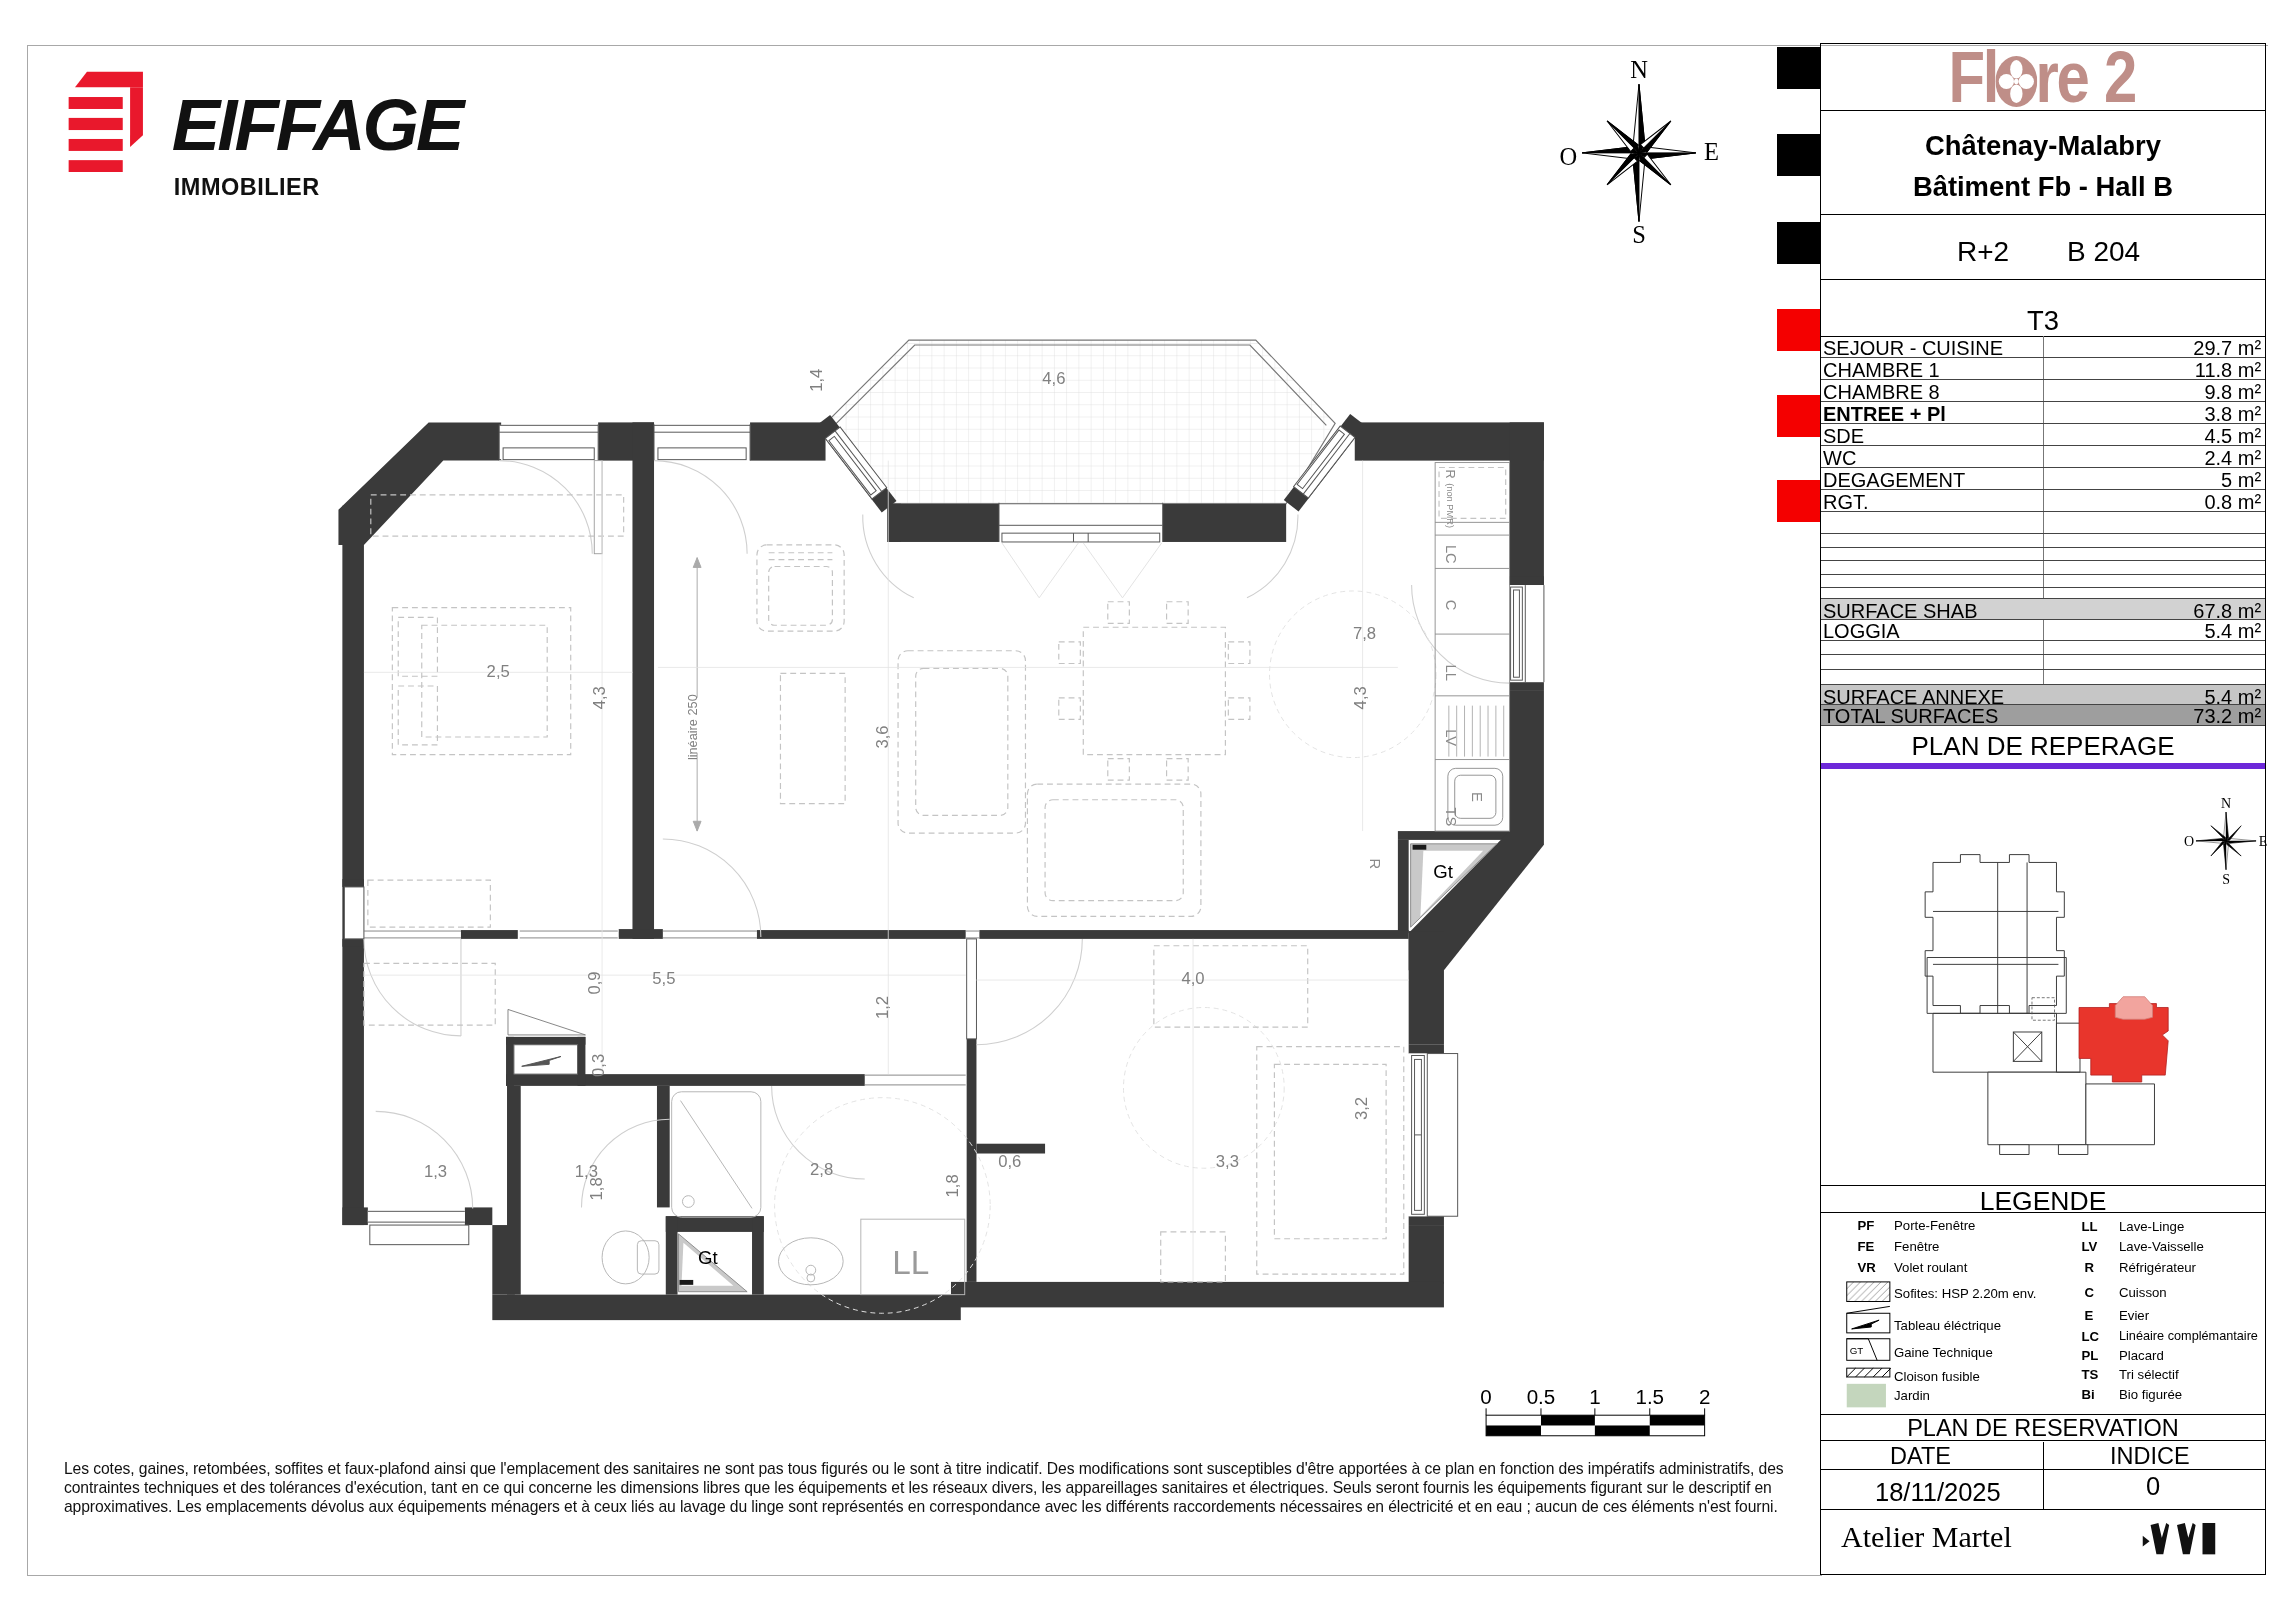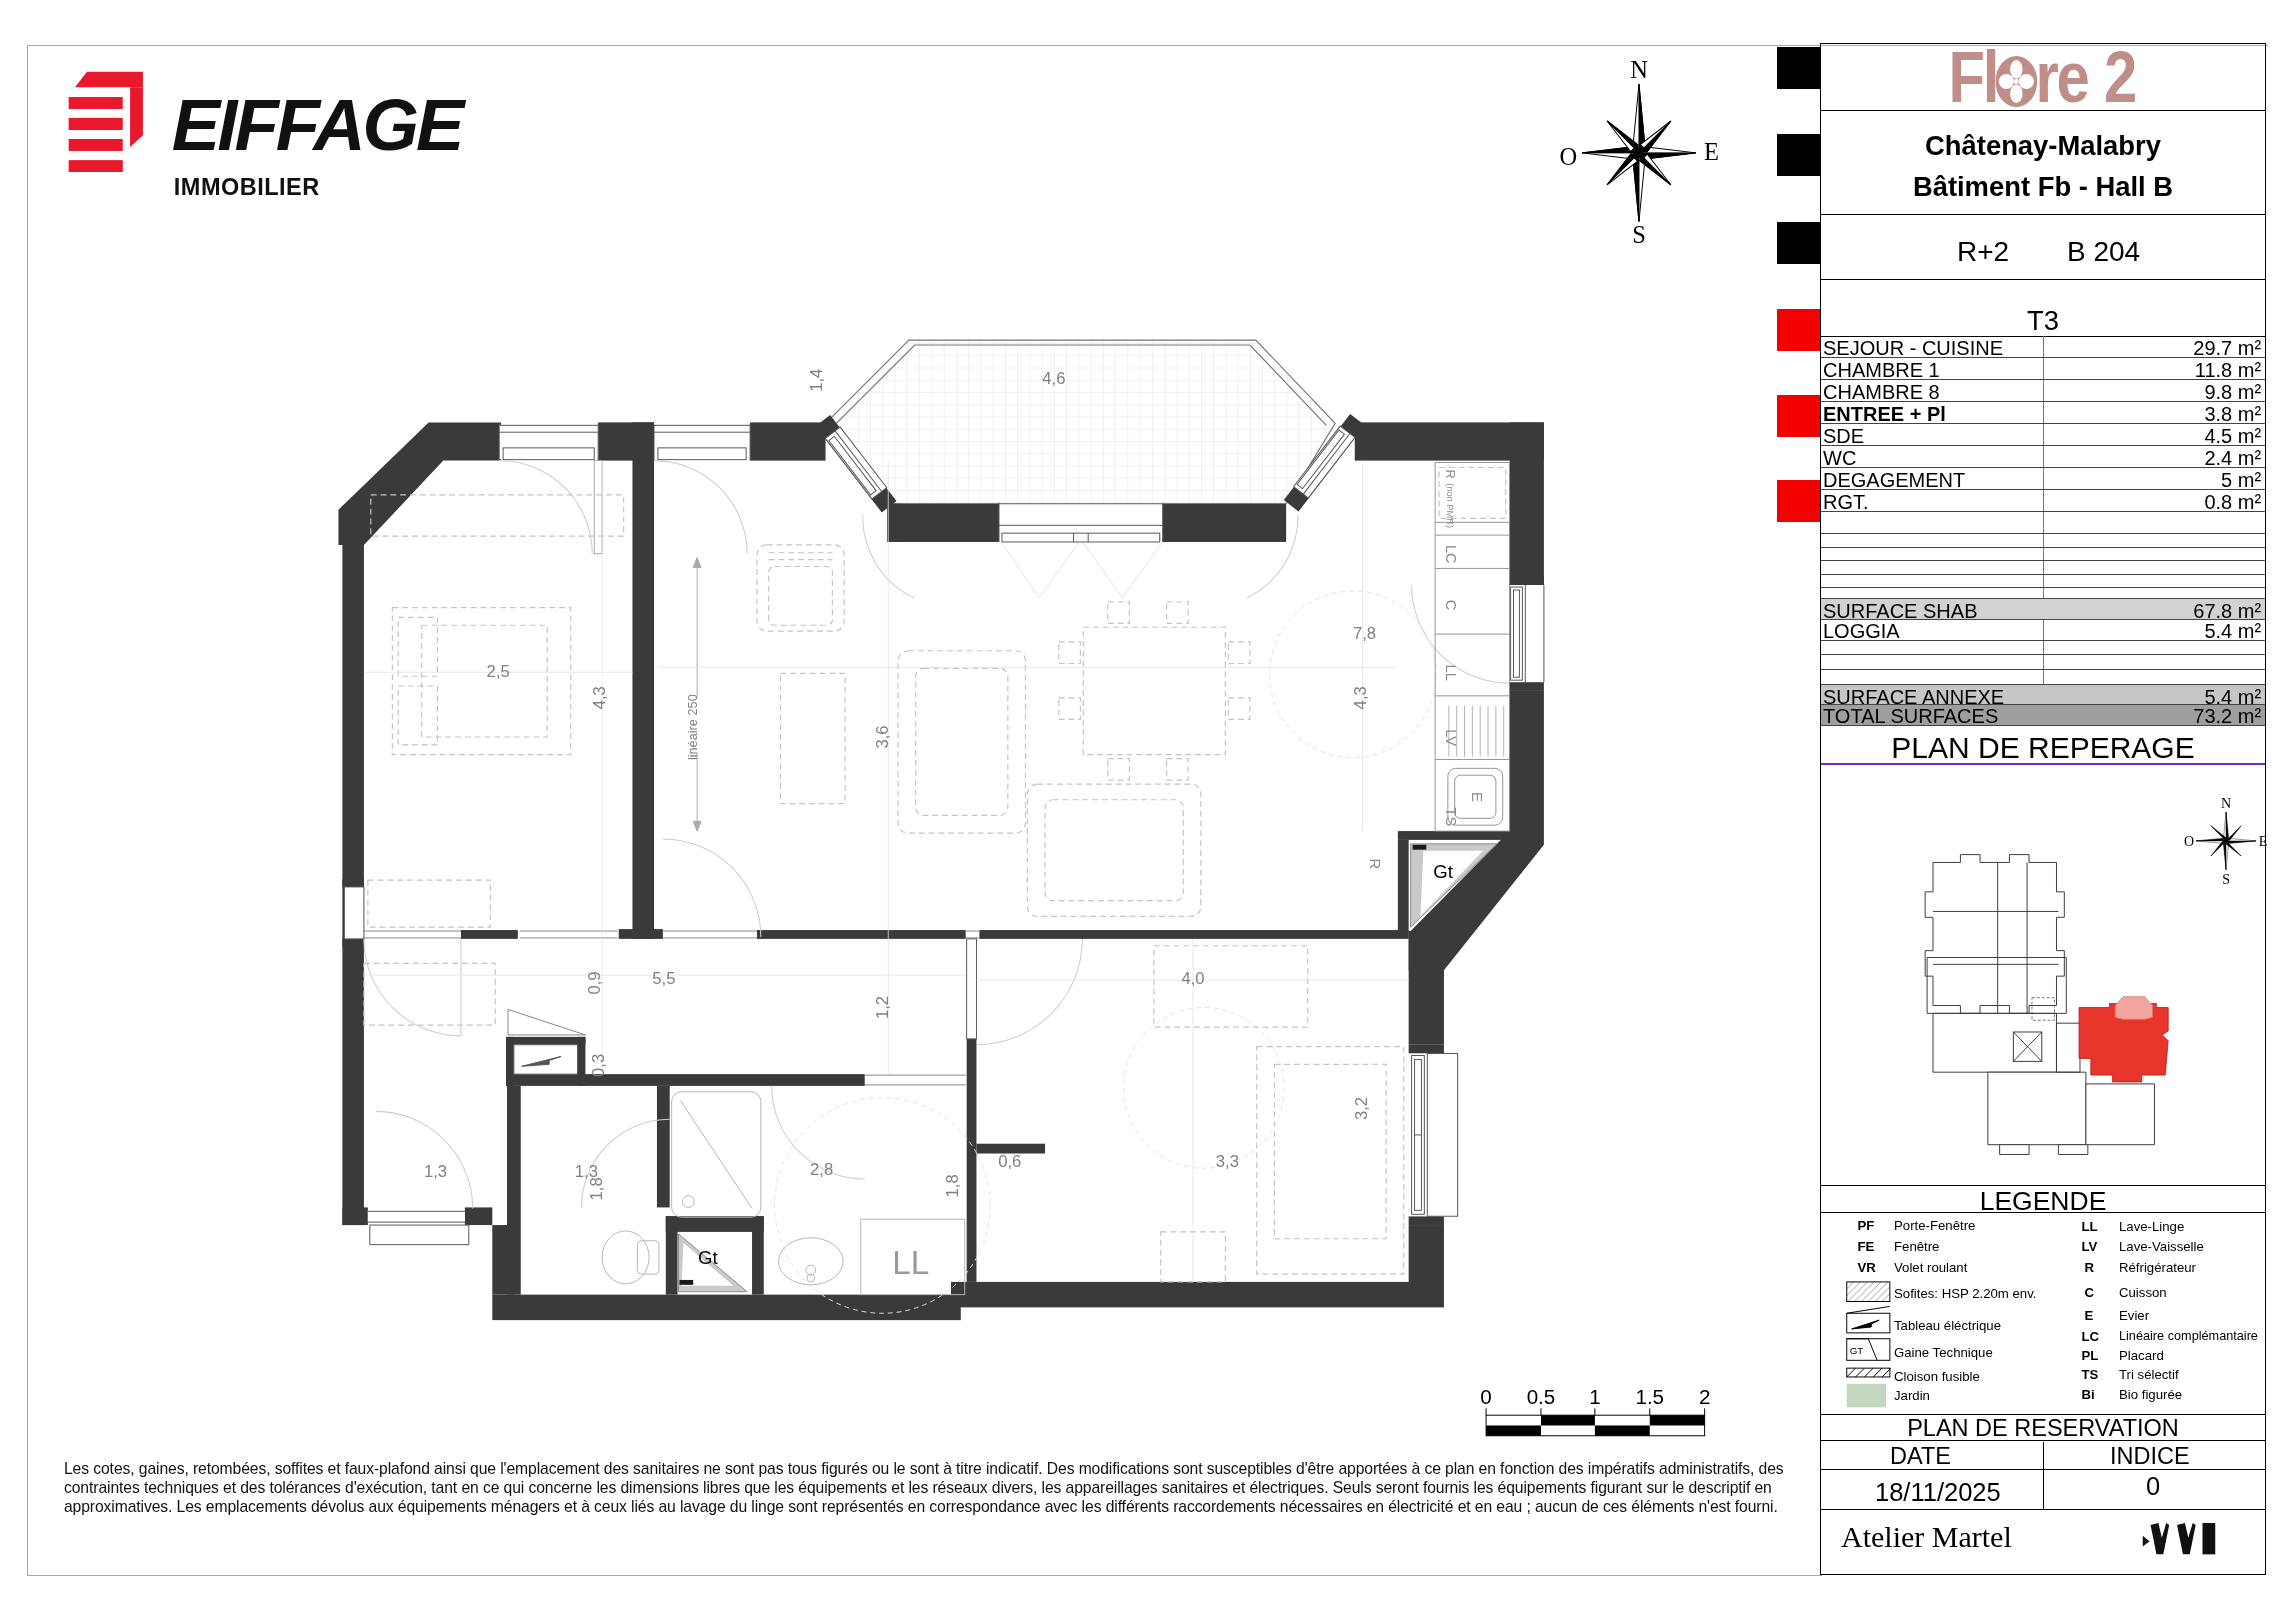--- a/index.html
+++ b/index.html
@@ -693,21 +693,21 @@
   <div class="row" style="height:21.4px;background:#c6c6c6;border-top:1px solid #444;border-bottom:1px solid #444;">
       <span class="abs" style="left:2px;top:1px;">SURFACE ANNEXE</span>
       <span class="abs" style="right:3.9px;top:1px;">5.4 m²</span>
     </div>
   <div class="row" style="height:20.5px;background:#9e9e9e;border-bottom:1px solid #444;">
       <span class="abs" style="left:2px;top:0px;">TOTAL SURFACES</span>
       <span class="abs" style="right:3.9px;top:0px;">73.2 m²</span>
     </div>
 </div>
 
-<div class="abs" style="left:1821px;top:723px;width:444px;height:40px;border-bottom:2px solid #6d28d9;text-align:center;font-size:30px;color:#000;">
+<div class="abs" style="left:1821px;top:723px;width:444px;height:40px;border-bottom:6px solid #6d28d9;text-align:center;font-size:26px;color:#000;">
   <div style="margin-top:7.8px;">PLAN DE REPERAGE</div>
 </div>
 
 <div class="abs" style="left:1821px;top:1185px;width:444px;height:28px;border-top:1px solid #000;border-bottom:1px solid #000;text-align:center;font-size:26.5px;color:#000;box-sizing:border-box;">
   <div style="margin-top:0px;">LEGENDE</div>
 </div>
 
 <div class="abs" style="left:1833px;top:0;width:0;height:0;font-size:13.2px;color:#000;white-space:nowrap;">
   <b class="abs" style="left:24.5px;top:1218px;">PF</b>
     <span class="abs" style="left:61px;top:1218px;">Porte-Fenêtre</span>

